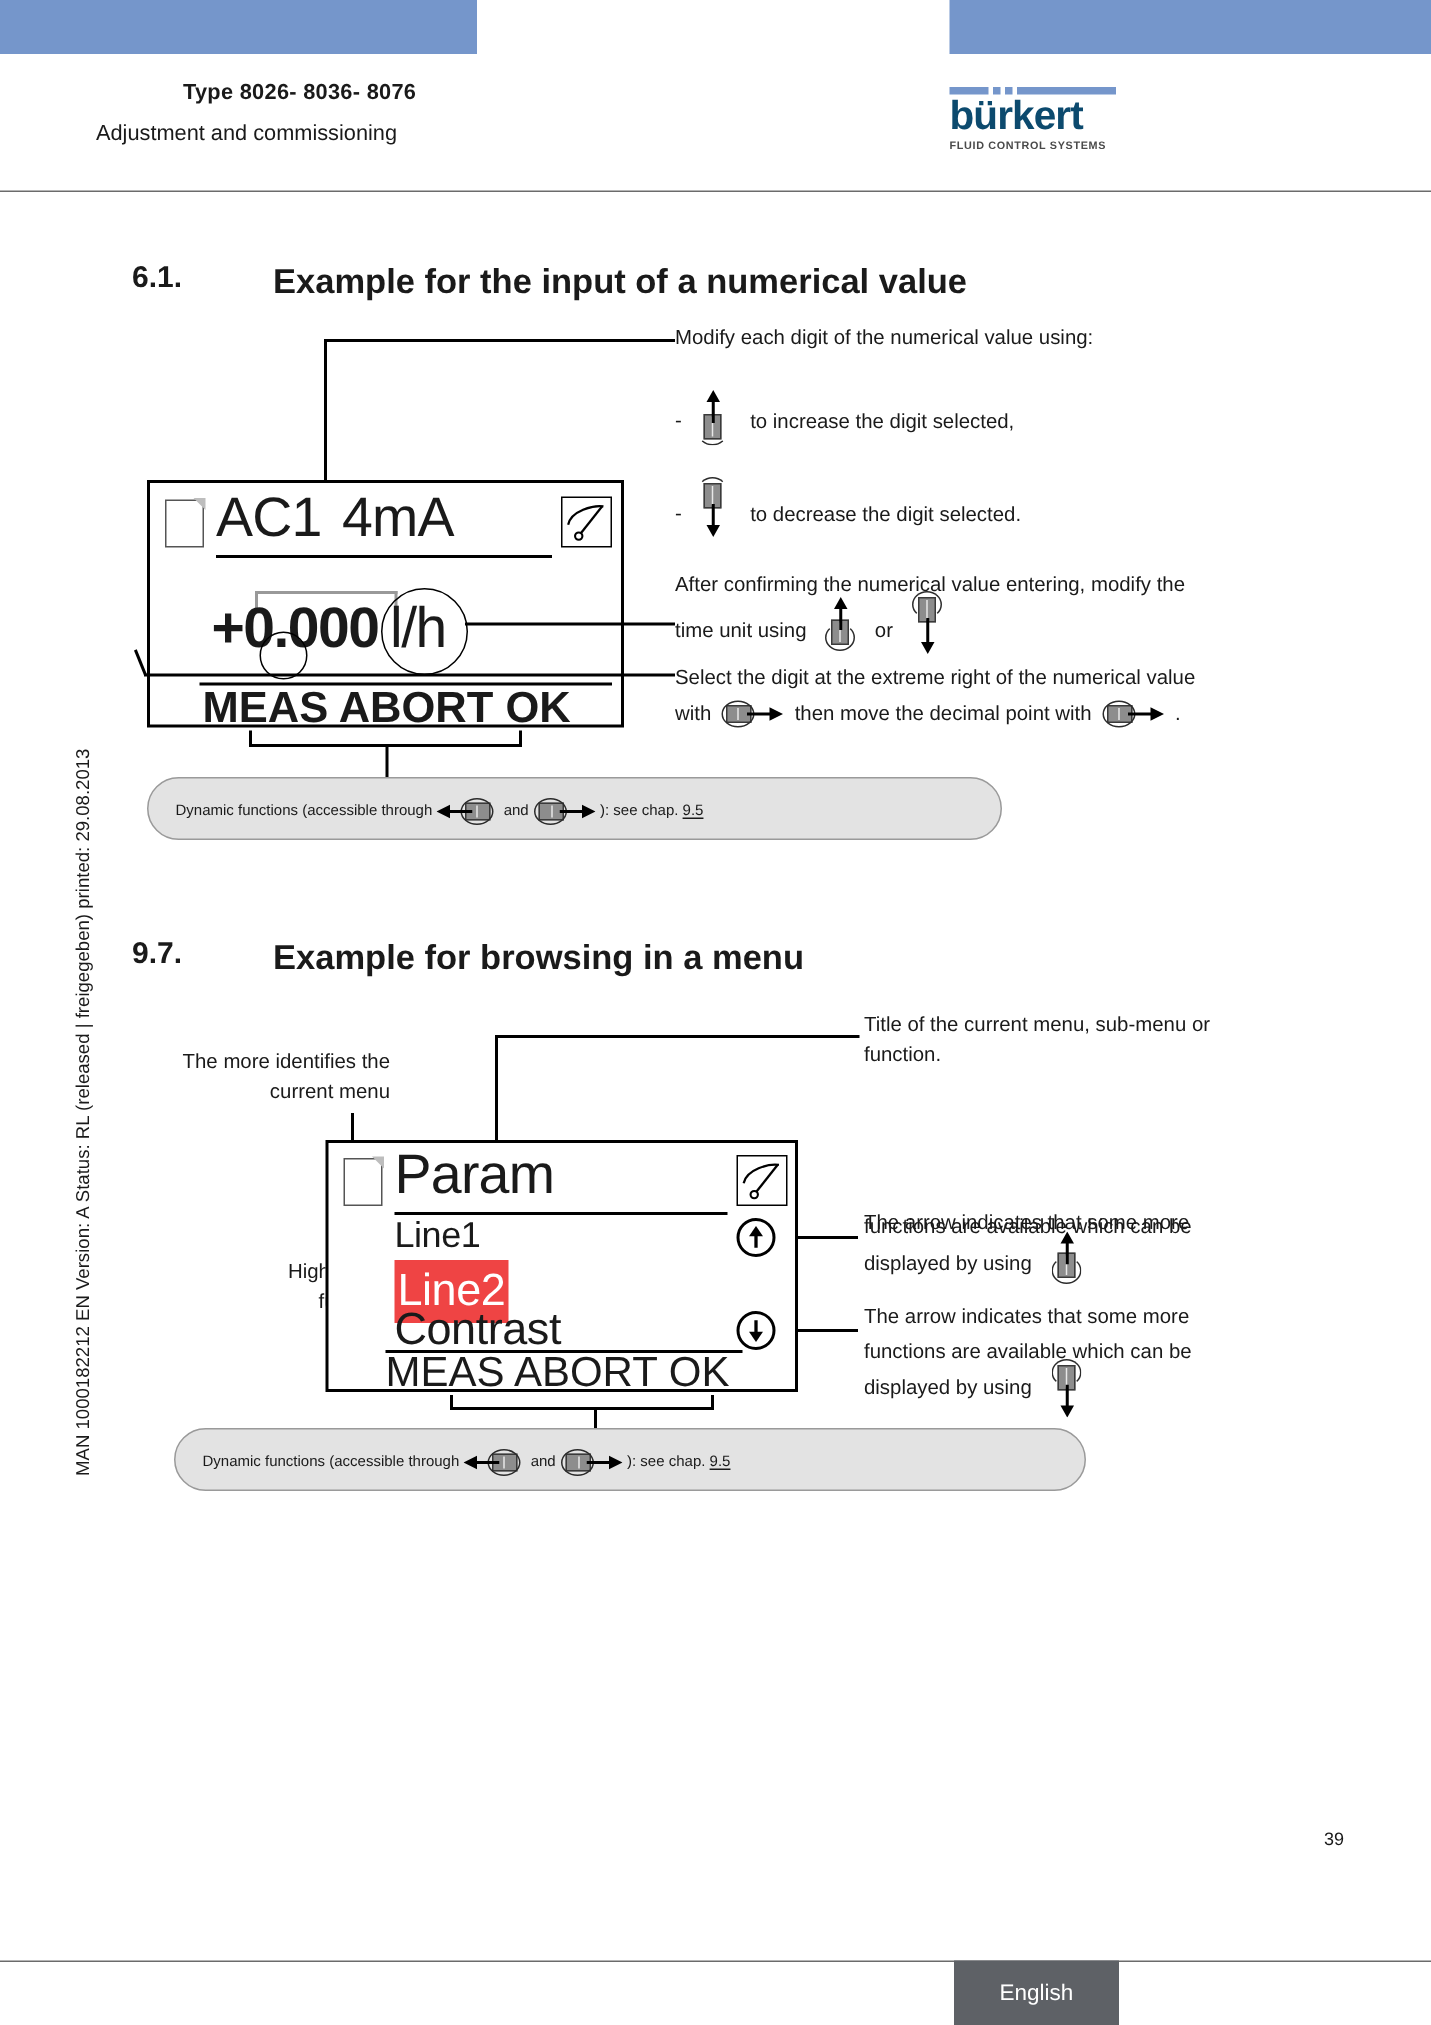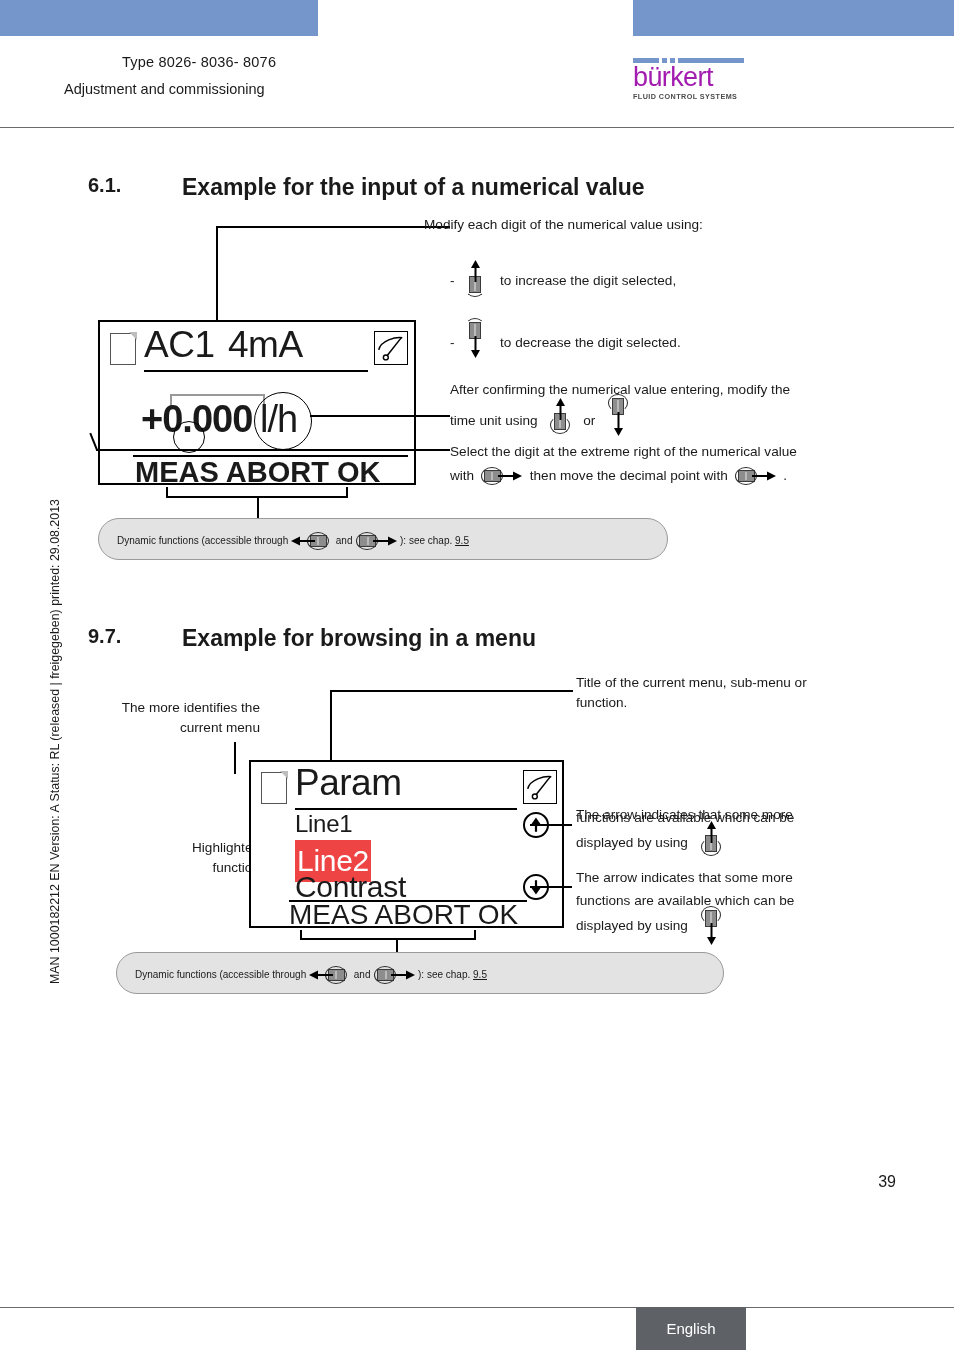--- a/index.html
+++ b/index.html
@@ -7,32 +7,32 @@
     width:954px;height:1350px;position:relative;background:#fff;
     font-family:"Liberation Sans",sans-serif;color:#1a1a1a;
     overflow:hidden;
   }
 
   
   .bluebar{position:absolute;top:0;height:36px;background:#7596cb;}
   #bluebar-left{left:0;width:318px;}
   #bluebar-right{left:633px;width:321px;}
 
-  #doc-type{position:absolute;left:122px;top:54px;font-size:14.5px;font-weight:normal;letter-spacing:.2px;}
+  #doc-type{position:absolute;left:122px;top:54px;font-size:14.5px;font-weight:bold;letter-spacing:.2px;}
   #doc-subtitle{position:absolute;left:64px;top:81px;font-size:14.5px;}
 
   
   #logo{position:absolute;left:633px;top:58px;width:115px;}
   #logo .bars{display:flex;gap:3px;margin-bottom:2px;}
   #logo .bars i{display:block;height:5px;background:#7596cb;}
   #logo .bars i:nth-child(1){width:26px;}
   #logo .bars i:nth-child(2){width:5px;}
   #logo .bars i:nth-child(3){width:5px;}
   #logo .bars i:nth-child(4){width:66px;}
-  #logo .wordmark{font-size:27px;font-weight:normal;color:#a21caf;line-height:.95;letter-spacing:-0.6px;}
+  #logo .wordmark{font-size:27px;font-weight:bold;color:#0c4a6e;line-height:.95;letter-spacing:-0.6px;}
   #logo .tagline{font-size:7.2px;font-weight:bold;color:#4a4a4a;letter-spacing:.45px;margin-top:1px;}
 
   #header-rule{position:absolute;left:0;top:127px;width:954px;height:1px;background:#6b6b6b;}
 
   
   #sidebar-meta{
     position:absolute;left:-205px;top:717px;width:520px;
     transform:rotate(-90deg);transform-origin:center center;
     font-size:12.4px;white-space:nowrap;text-align:left;
   }
@@ -83,21 +83,21 @@
   .pill .txt{position:absolute;font-size:10px;white-space:nowrap;}
   .link{text-decoration:underline;}
 
   
   .keyicon{display:inline-block;position:relative;vertical-align:middle;}
   .keycap{position:absolute;background:#8d8d8d;border:1px solid #3a3a3a;box-sizing:border-box;}
   .keycap:after{content:"";position:absolute;left:50%;top:1px;bottom:1px;width:1px;background:#e8e8e8;transform:translateX(-50%);}
   .keyarc{position:absolute;border:1.4px solid #2b2b2b;border-radius:50%;box-sizing:border-box;}
 
   
-  #page-number{position:absolute;right:58px;top:1173px;font-size:16px;}
+  #page-number{position:absolute;right:58px;top:1219px;font-size:12px;}
   #footer-rule{position:absolute;left:0;top:1307px;width:954px;height:1px;background:#6b6b6b;}
   #footer-lang{position:absolute;left:636px;top:1307px;width:110px;height:43px;background:#5e6166;}
   #footer-lang span{position:absolute;left:0;top:0;width:100%;line-height:43px;text-align:center;color:#fff;font-size:15px;}
 </style>
 </head>
 <body>
 
 <div class="bluebar" id="bluebar-left"></div>
 <div class="bluebar" id="bluebar-right"></div>
 
@@ -158,21 +158,21 @@
   <div class="hrule" style="left:33px;top:133px;width:275px;height:2px;"></div>
   <div class="softkeys" style="left:35px;top:134px;font-size:29px;">MEAS ABORT  OK</div>
 </div>
 
 <div class="ln h" style="left:310px;top:415px;width:140px;"></div>
 
 <div class="ln v" style="left:92px;top:432px;height:0px;"></div>
 <div class="ln h" style="left:96px;top:449px;width:354px;"></div>
 <div style="position:absolute;left:96px;top:432px;width:1.6px;height:18px;background:#000;transform:rotate(-22deg);transform-origin:bottom center;"></div>
 
-<div class="note" style="left:424px;top:215px;width:420px;">Modify each digit of the numerical value using:</div>
+<div class="note" style="left:450px;top:215px;width:420px;">Modify each digit of the numerical value using:</div>
 
 <div class="note" style="left:450px;top:266px;">
   <span>-</span>
   <span class="keyicon" style="width:34px;height:30px;">
     <span class="keycap" style="left:11px;top:10px;width:12px;height:17px;"></span>
     <span class="keyarc" style="left:7px;top:13px;width:20px;height:18px;border-top-color:transparent;border-left-color:transparent;border-right-color:transparent;"></span>
     <svg style="position:absolute;left:12px;top:-6px;" width="11" height="22" viewBox="0 0 11 22">
       <line x1="5.5" y1="22" x2="5.5" y2="5" stroke="#000" stroke-width="2"></line>
       <polygon points="5.5,0 1,8 10,8" fill="#000"></polygon>
     </svg>
@@ -281,21 +281,21 @@
 
 <div class="ln h" style="left:330px;top:690px;width:243px;"></div>
 <div class="ln v" style="left:330px;top:690px;height:80px;"></div>
 
 <div class="ln v" style="left:234px;top:742px;height:32px;"></div>
 
 <div class="note right" style="left:100px;top:838px;width:160px;">Highlighted</div>
 <div class="note right" style="left:100px;top:858px;width:160px;">function</div>
 <div class="ln h" style="left:268px;top:848px;width:52px;"></div>
 
-<div class="lcd" id="lcd2" style="left:217px;top:760px;width:315px;height:168px;margin-left:32px;">
+<div class="lcd" id="lcd2" style="left:217px;top:760px;width:315px;height:168px;">
 
   <div class="page-icon" style="left:10px;top:10px;width:26px;height:32px;">
     <div class="body"></div>
     <div class="fold"></div>
   </div>
 
   <div class="lcd-title" style="left:44px;top:0px;font-size:37px;">Param</div>
 
   <div class="gauge-icon" style="left:272px;top:8px;width:34px;height:34px;">
     <svg width="100%" height="100%" viewBox="0 0 34 34">

